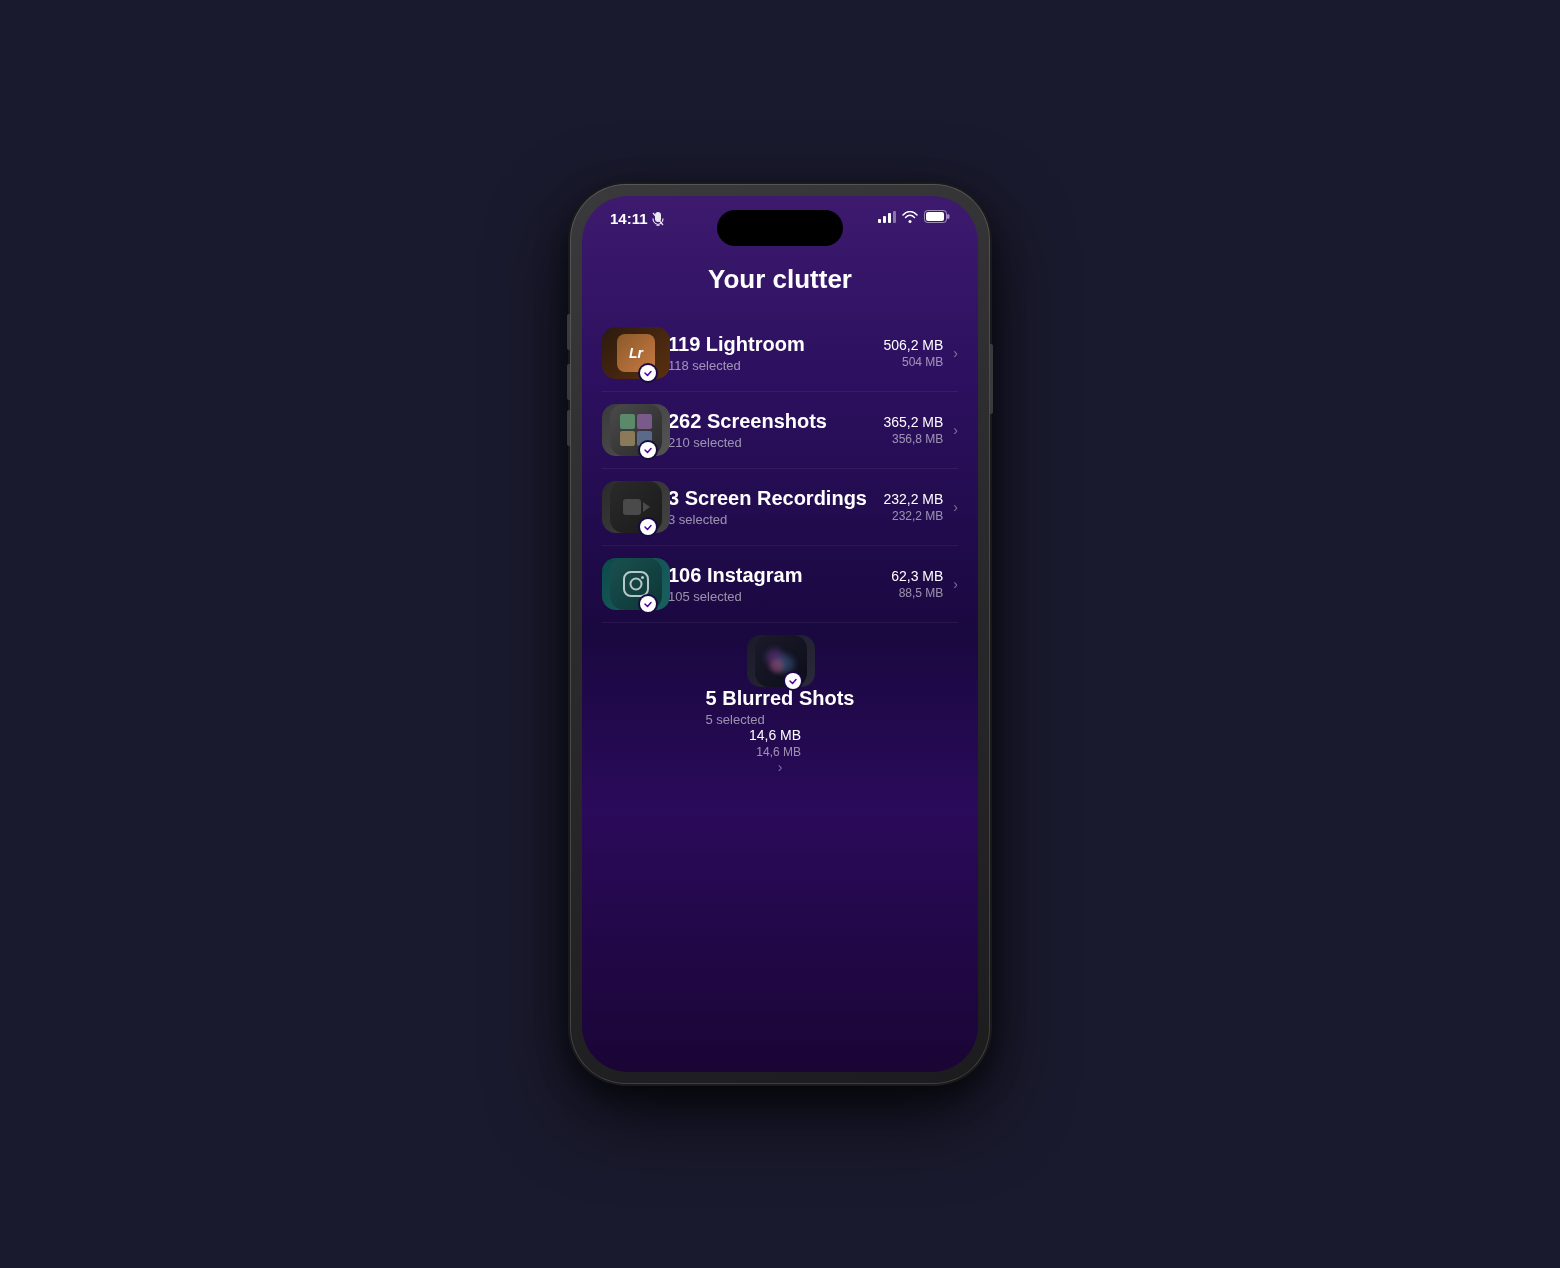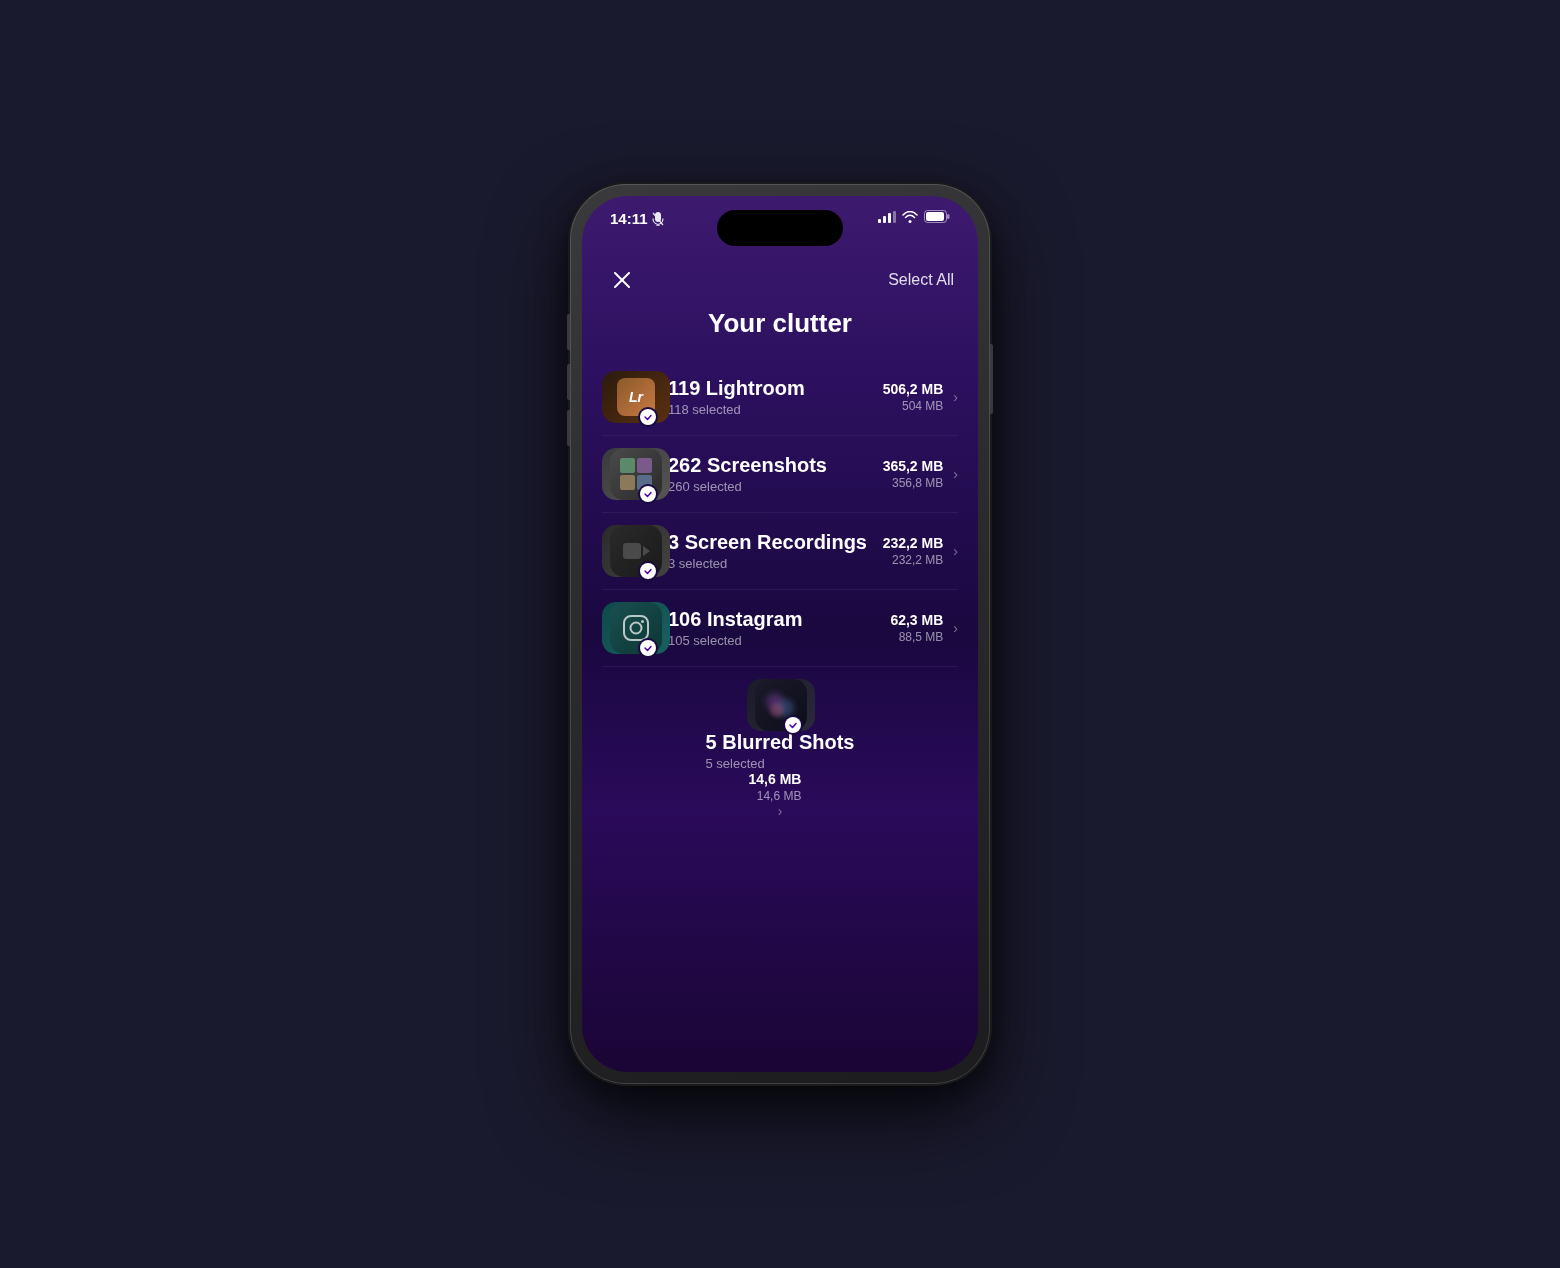--- a/index.html
+++ b/index.html
@@ -274,21 +274,21 @@
     }
 
     .item-size-wrap {
       text-align: right;
       margin-right: 10px;
     }
 
     .item-size-main {
       color: #fff;
       font-size: 14px;
-      font-weight: 700;
+      font-weight: 400;
       margin-bottom: 2px;
     }
 
     .item-size-sub {
       color: rgba(255,255,255,0.55);
       font-size: 12px;
     }
 
     .item-chevron {
       color: rgba(255,255,255,0.4);
@@ -492,29 +492,20 @@
           <svg width="26" height="13" viewBox="0 0 26 13">
             <rect x="0.5" y="0.5" width="22" height="12" rx="3" stroke="white" stroke-opacity="0.5" fill="none"></rect>
             <rect x="2" y="2" width="18" height="9" rx="2" fill="white"></rect>
             <rect x="23" y="4" width="2.5" height="5" rx="1.5" fill="white" opacity="0.5"></rect>
           </svg>
         </div>
       </div>
 
       <div class="app-content">
 
-        <div class="top-nav">
-          <div class="close-btn">
-            <svg width="16" height="16" viewBox="0 0 16 16" fill="none">
-              <line x1="1" y1="1" x2="15" y2="15" stroke="white" stroke-width="2" stroke-linecap="round"></line>
-              <line x1="15" y1="1" x2="1" y2="15" stroke="white" stroke-width="2" stroke-linecap="round"></line>
-            </svg>
-          </div>
-          <div class="select-all-btn">Select All</div>
-        </div>
 
         <div class="page-title">Your clutter</div>
 
         <div class="items-list">
 
           <div class="list-item">
             <div class="item-icon-wrap">
               <div class="item-icon lightroom">
                 <div class="lr-icon-inner">Lr</div>
               </div>
@@ -552,21 +543,21 @@
               <div class="checkmark-circle">
                 <div class="checkmark-inner">
                   <svg viewBox="0 0 10 10" fill="none">
                     <path d="M2 5l2.5 2.5 3.5-4" stroke="#5500aa" stroke-width="1.5" stroke-linecap="round" stroke-linejoin="round"></path>
                   </svg>
                 </div>
               </div>
             </div>
             <div class="item-text">
               <div class="item-name">262 Screenshots</div>
-              <div class="item-sub">260 selected</div>
+              <div class="item-sub">210 selected</div>
             </div>
             <div class="item-size-wrap">
               <div class="item-size-main">365,2 MB</div>
               <div class="item-size-sub">356,8 MB</div>
             </div>
             <div class="item-chevron">›</div>
           </div>
 
           <div class="list-item">
             <div class="item-icon-wrap">

